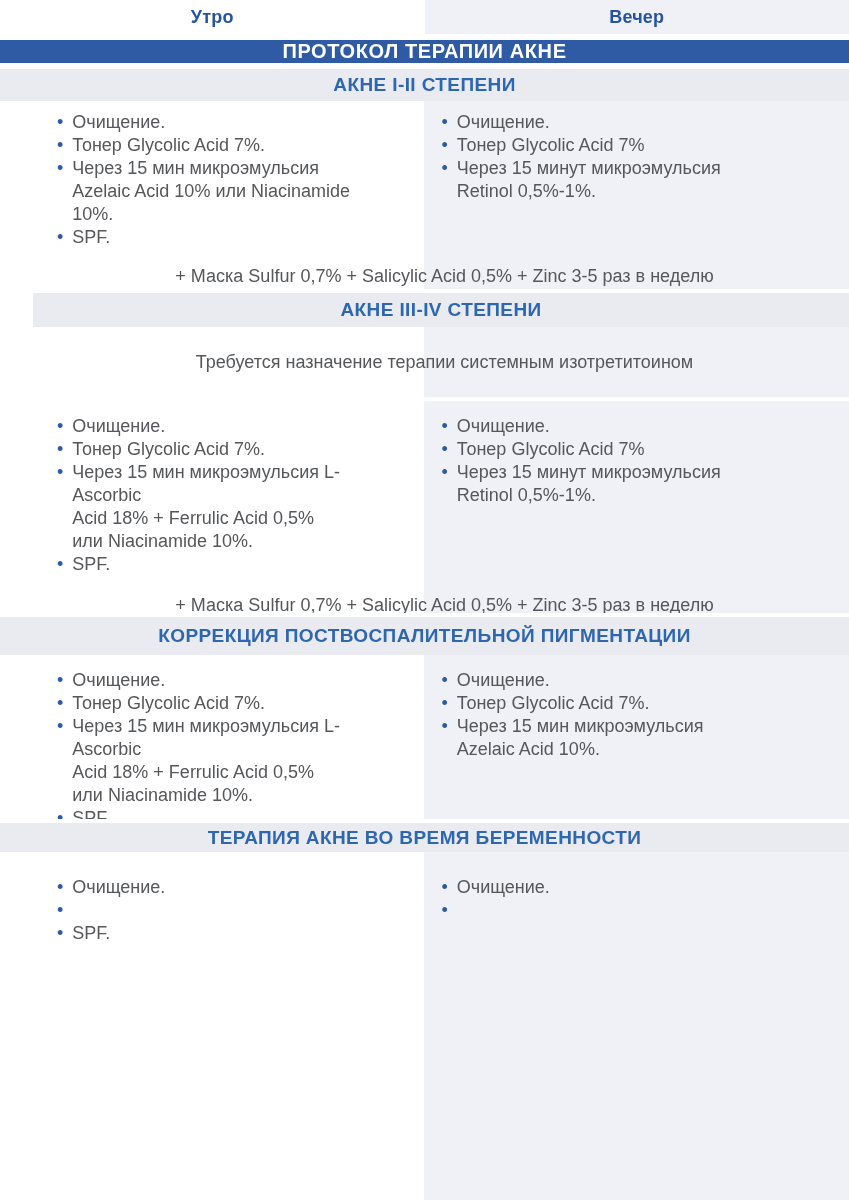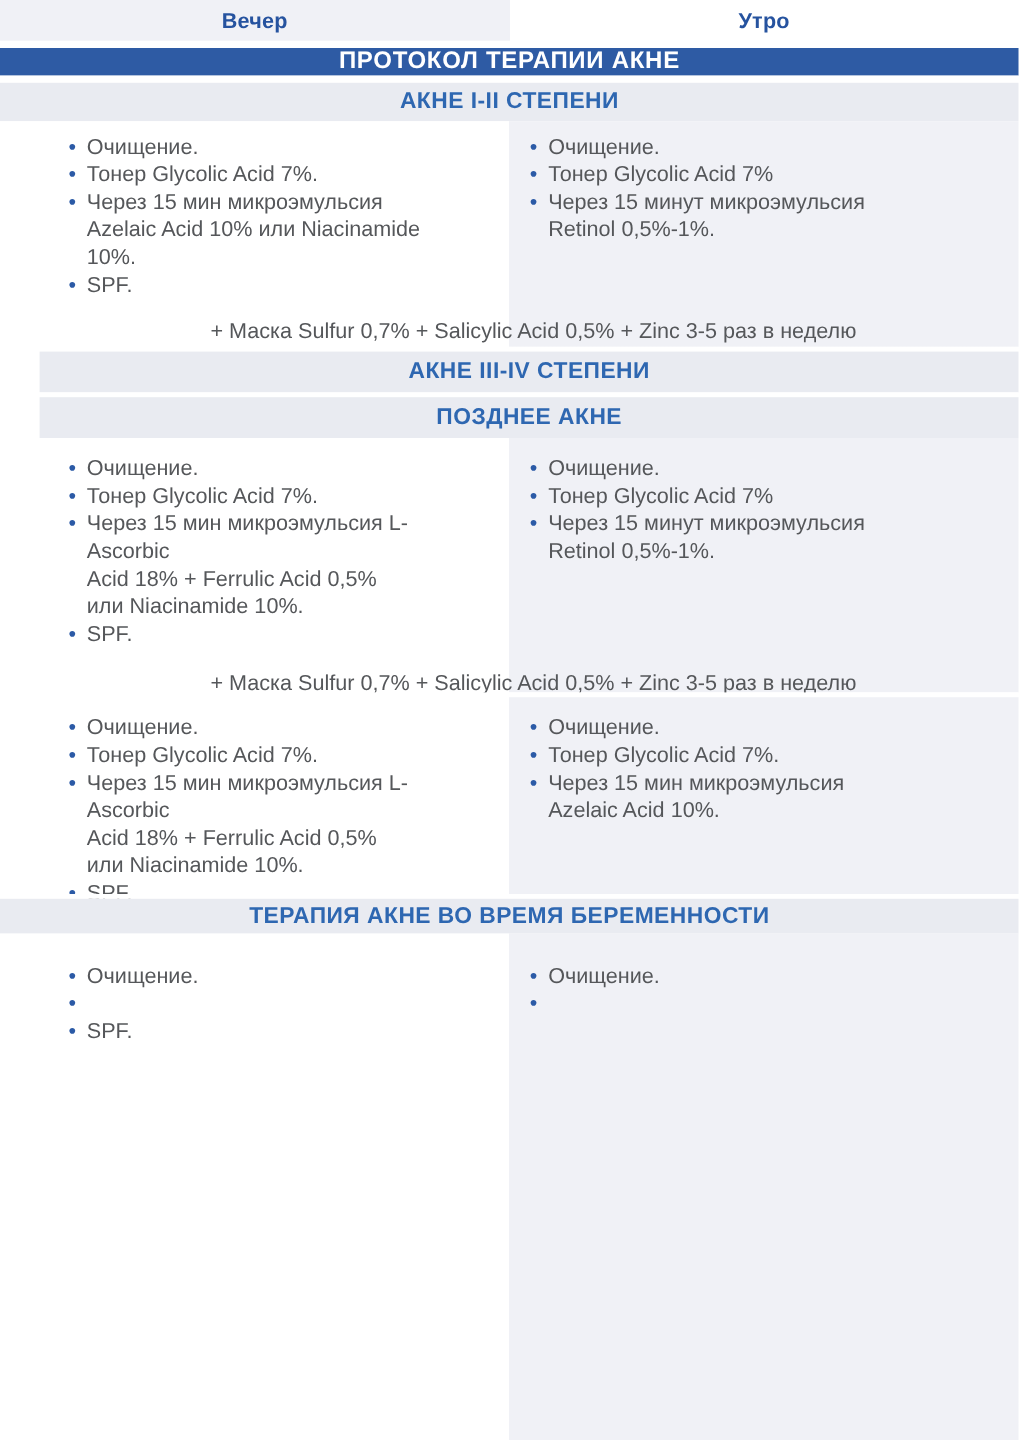--- a/index.html
+++ b/index.html
@@ -66,22 +66,22 @@
   .center-note {
     display: flex; align-items: center; justify-content: center;
   }
 </style>
 </head>
 <body>
 
 <div class="page">
 
   <div class="header-row">
+    <div class="header-cell morning">Утро</div>
     <div class="header-cell evening">Вечер</div>
-    <div class="header-cell morning">Утро</div>
   </div>
 
   <div class="gap6"></div>
 
   <div class="banner-main">ПРОТОКОЛ ТЕРАПИИ АКНЕ</div>
 
   <div class="gap6"></div>
 
   <div class="banner-section h32">АКНЕ I-II СТЕПЕНИ</div>
   <div class="content split" style="height:188px;">
@@ -124,24 +124,26 @@
             </li>
         </ul>
       </div>
     </div>
     <div class="note mask1">+ Маска Sulfur 0,7% + Salicylic Acid 0,5% + Zinc 3-5 раз в неделю</div>
   </div>
 
   <div class="gap4"></div>
 
   <div class="banner-section h34">АКНЕ III-IV СТЕПЕНИ</div>
-
-  <div class="gap4"></div>
-
-  <div class="banner-section h34">ПОЗДНЕЕ АКНЕ</div>
+  <div class="content split center-note" style="height:70px;">
+    <div class="note">Требуется назначение терапии системным изотретитоином</div>
+  </div>
+
+  <div class="gap4"></div>
+
   <div class="content split pt14" style="height:212px;">
     <div class="cols">
       <div class="half">
         <ul class="list left-list">
           <li class="item">
               <span class="bullet">•</span>
               <span class="li-text">Очищение.</span>
             </li>
           <li class="item">
               <span class="bullet">•</span>
@@ -175,20 +177,21 @@
 Retinol 0,5%-1%.</span>
             </li>
         </ul>
       </div>
     </div>
     <div class="note mask3">+ Маска Sulfur 0,7% + Salicylic Acid 0,5% + Zinc 3-5 раз в неделю</div>
   </div>
 
   <div class="gap4"></div>
 
+  <div class="banner-section h38">КОРРЕКЦИЯ ПОСТВОСПАЛИТЕЛЬНОЙ ПИГМЕНТАЦИИ</div>
   <div class="content split pt14" style="height:164px;">
     <div class="cols">
       <div class="half">
         <ul class="list left-list">
           <li class="item">
               <span class="bullet">•</span>
               <span class="li-text">Очищение.</span>
             </li>
           <li class="item">
               <span class="bullet">•</span>

